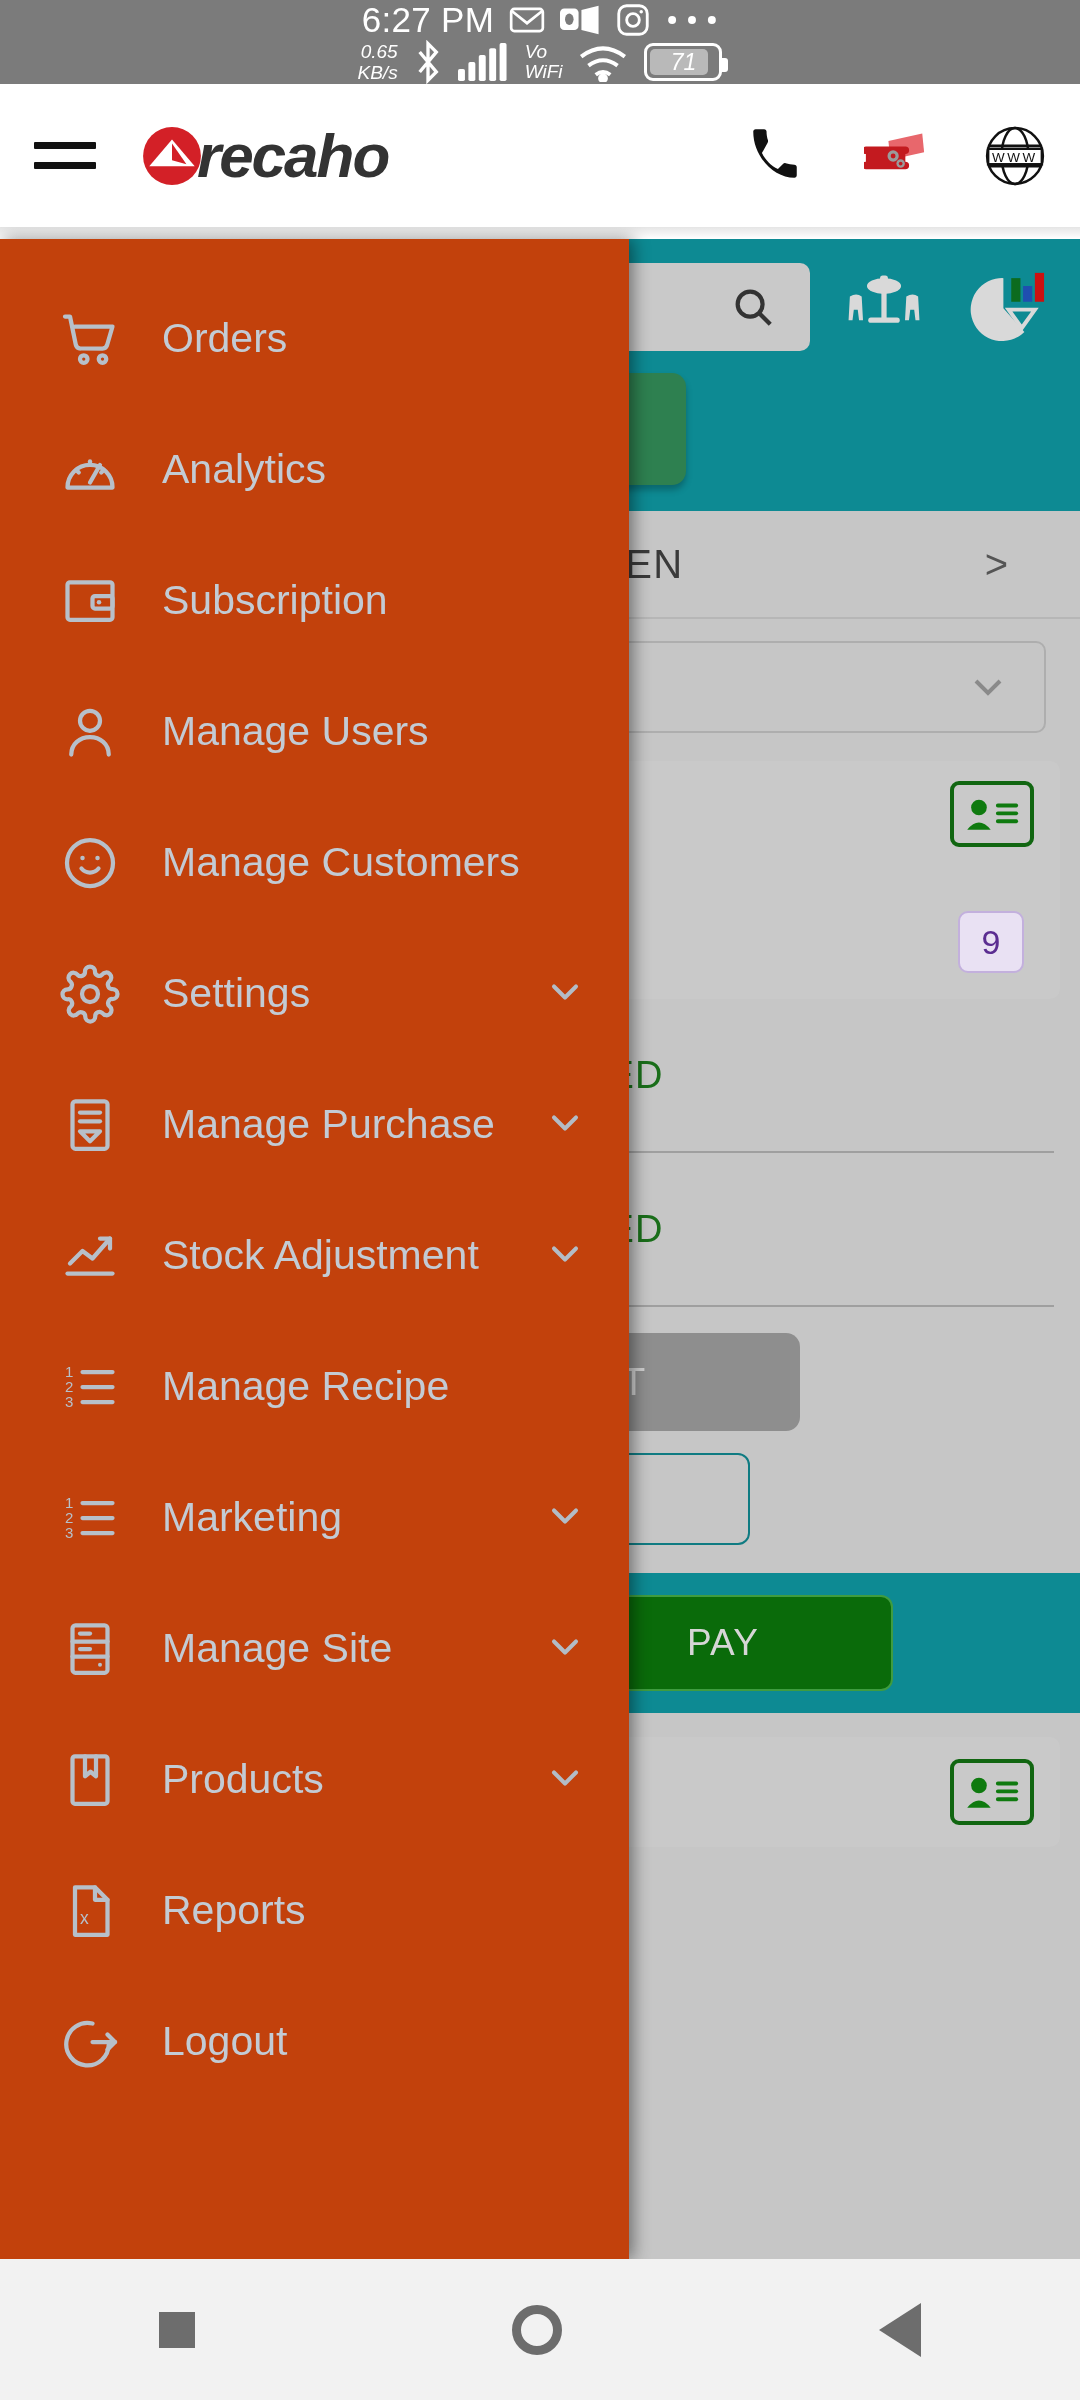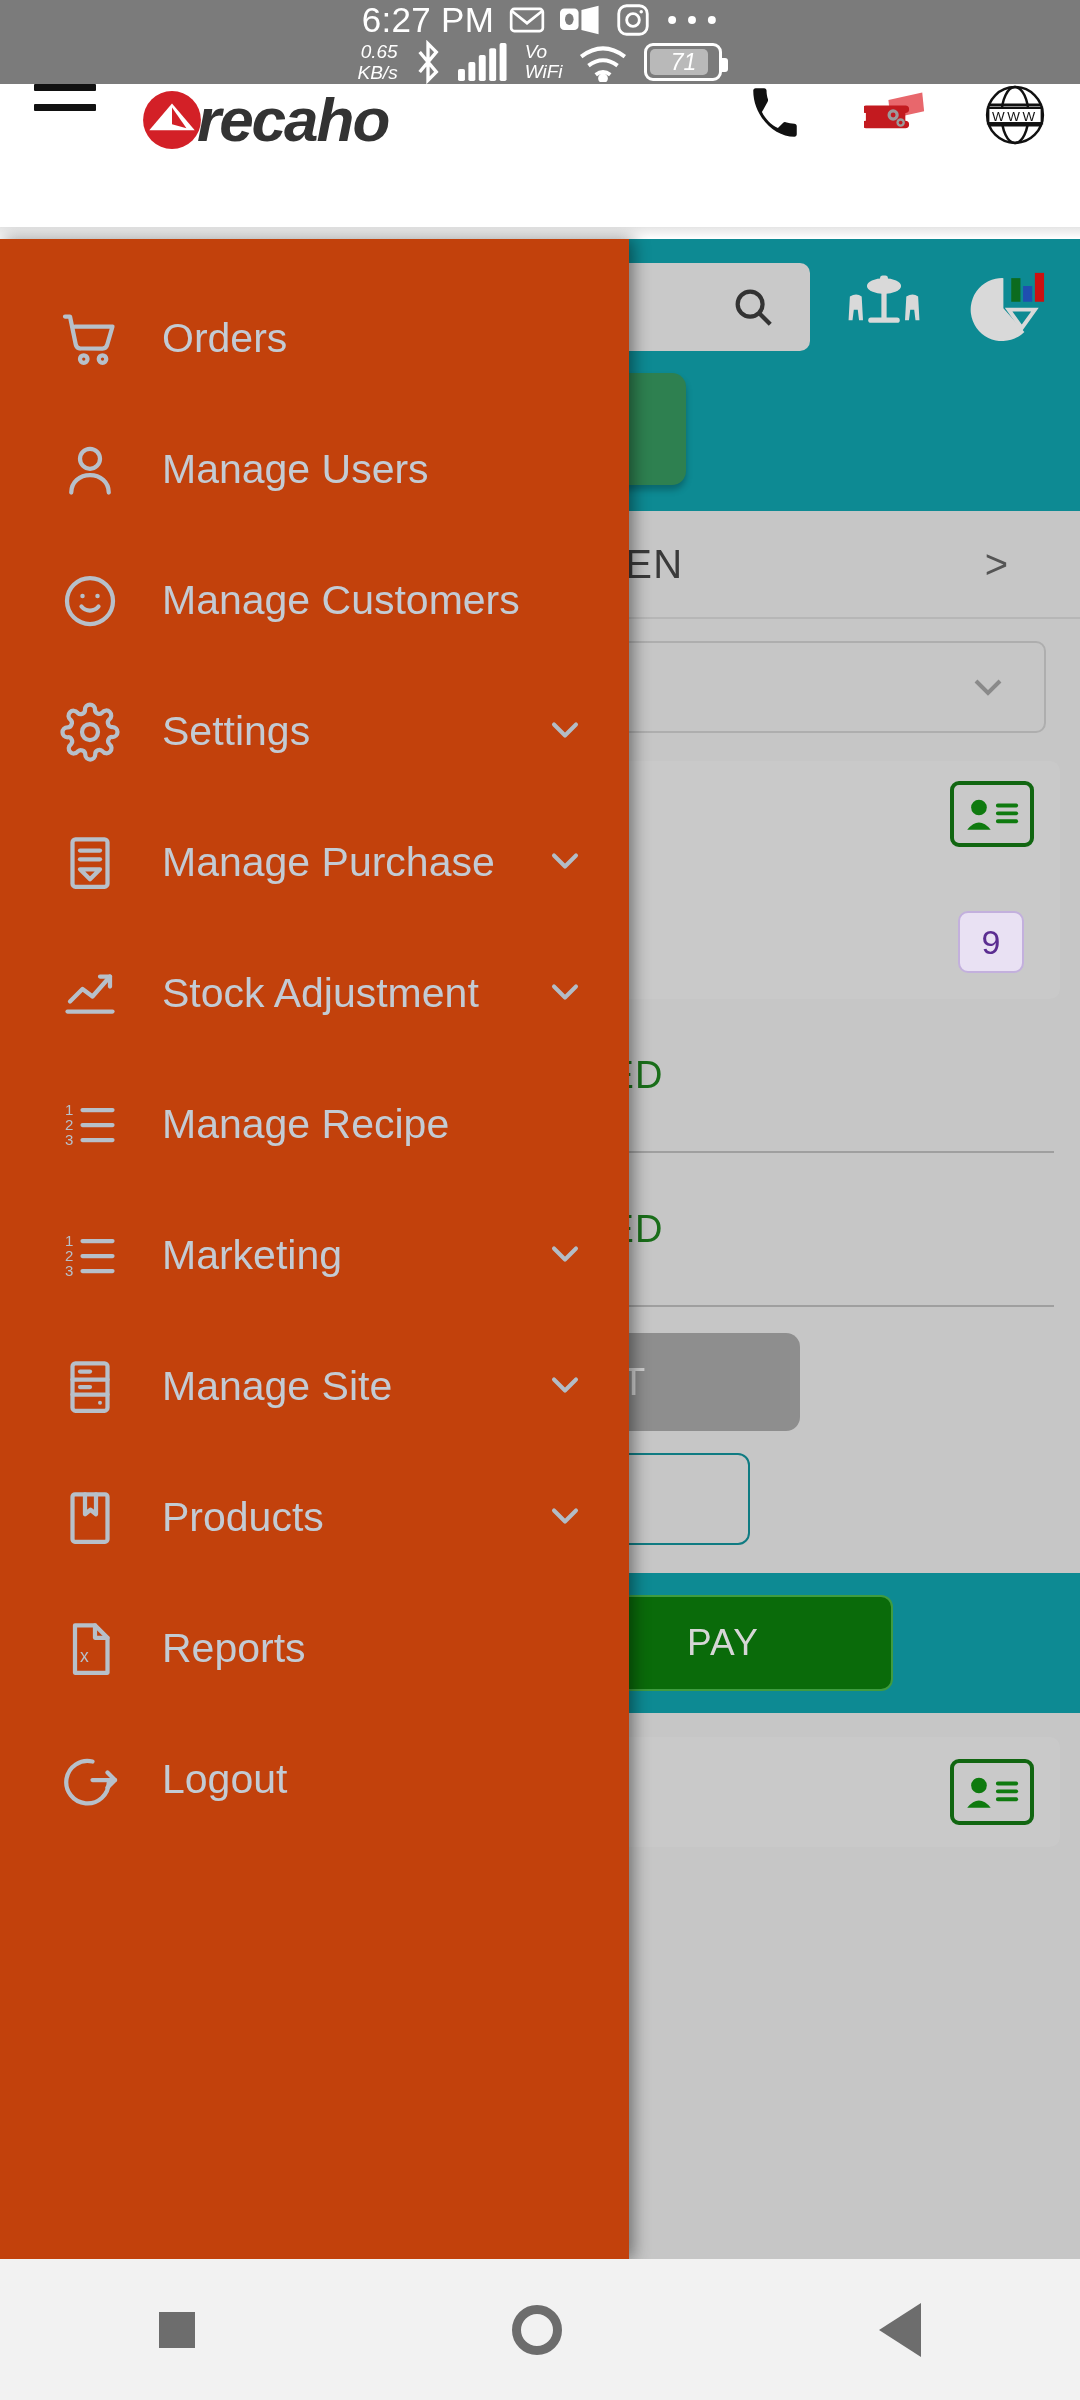--- a/index.html
+++ b/index.html
@@ -35,21 +35,21 @@
   }
   .battery-fill{
     position:absolute; left:3px; top:3px; bottom:3px; width:58px;
     background:#b9b9b9; border-radius:5px;
   }
   .battery span{ position:relative; font-size:23px; color:#fff; }
 
   
   .appbar{
     position:absolute; top:84px; left:0; width:1080px; height:143px;
-    background:#ffffff; display:flex; align-items:flex-start;
+    background:#ffffff; display:flex; align-items:center;
     padding:0 34px;
   }
   .hamburger{ width:62px; display:flex; flex-direction:column; gap:13px; cursor:pointer; }
   .hamburger i{ display:block; height:7px; background:#111; border-radius:1px; }
   .brand{ display:flex; align-items:center; margin-left:45px; }
   .brand-mark{ width:62px; height:62px; position:relative; }
   .brand-text{
     font-size:62px; font-weight:bold; font-style:italic; color:#333;
     letter-spacing:-2px; margin-left:-6px;
   }
@@ -316,20 +316,42 @@
   <div class="drawer-list" id="drawer-list">
       <div class="d-item">
         <span class="d-icon">
           <svg width="60" height="60" viewBox="0 0 24 24" stroke="#b7c0ca" stroke-width="1.7" fill="none" stroke-linecap="round" stroke-linejoin="round">
             <path d="M2 3h2l2.3 11.2a2 2 0 0 0 2 1.6h8.6a2 2 0 0 0 2-1.6L21 7H6"></path>
             <circle cx="9.5" cy="20" r="1.5"></circle>
             <circle cx="17" cy="20" r="1.5"></circle>
           </svg>
         </span>
         <span class="d-label">Orders</span>
+      </div>
+      <div class="d-item">
+        <span class="d-icon">
+          <svg width="60" height="60" viewBox="0 0 24 24" stroke="#b7c0ca" stroke-width="1.7" fill="none" stroke-linecap="round" stroke-linejoin="round">
+            <path d="M3 19a9 9 0 1 1 18 0z"></path>
+            <line x1="12" y1="17" x2="16" y2="10"></line>
+            <line x1="6.5" y1="12" x2="7.5" y2="13"></line>
+            <line x1="12" y1="8.5" x2="12" y2="9.8"></line>
+            <line x1="17.5" y1="12" x2="16.5" y2="13"></line>
+          </svg>
+        </span>
+        <span class="d-label">Analytics</span>
+      </div>
+      <div class="d-item">
+        <span class="d-icon">
+          <svg width="60" height="60" viewBox="0 0 24 24" stroke="#b7c0ca" stroke-width="1.7" fill="none" stroke-linecap="round" stroke-linejoin="round">
+            <rect x="3" y="4.5" width="18" height="15" rx="1"></rect>
+            <rect x="13" y="10" width="8" height="5" rx="1"></rect>
+            <circle cx="15.6" cy="12.5" r="0.9" fill="#b7c0ca" stroke="none"></circle>
+          </svg>
+        </span>
+        <span class="d-label">Subscription</span>
       </div>
       <div class="d-item">
         <span class="d-icon">
           <svg width="60" height="60" viewBox="0 0 24 24" stroke="#b7c0ca" stroke-width="1.7" fill="none" stroke-linecap="round" stroke-linejoin="round">
             <circle cx="12" cy="7.5" r="4"></circle>
             <path d="M4.5 21c0-4.2 3.4-7 7.5-7s7.5 2.8 7.5 7"></path>
           </svg>
         </span>
         <span class="d-label">Manage Users</span>
       </div>

